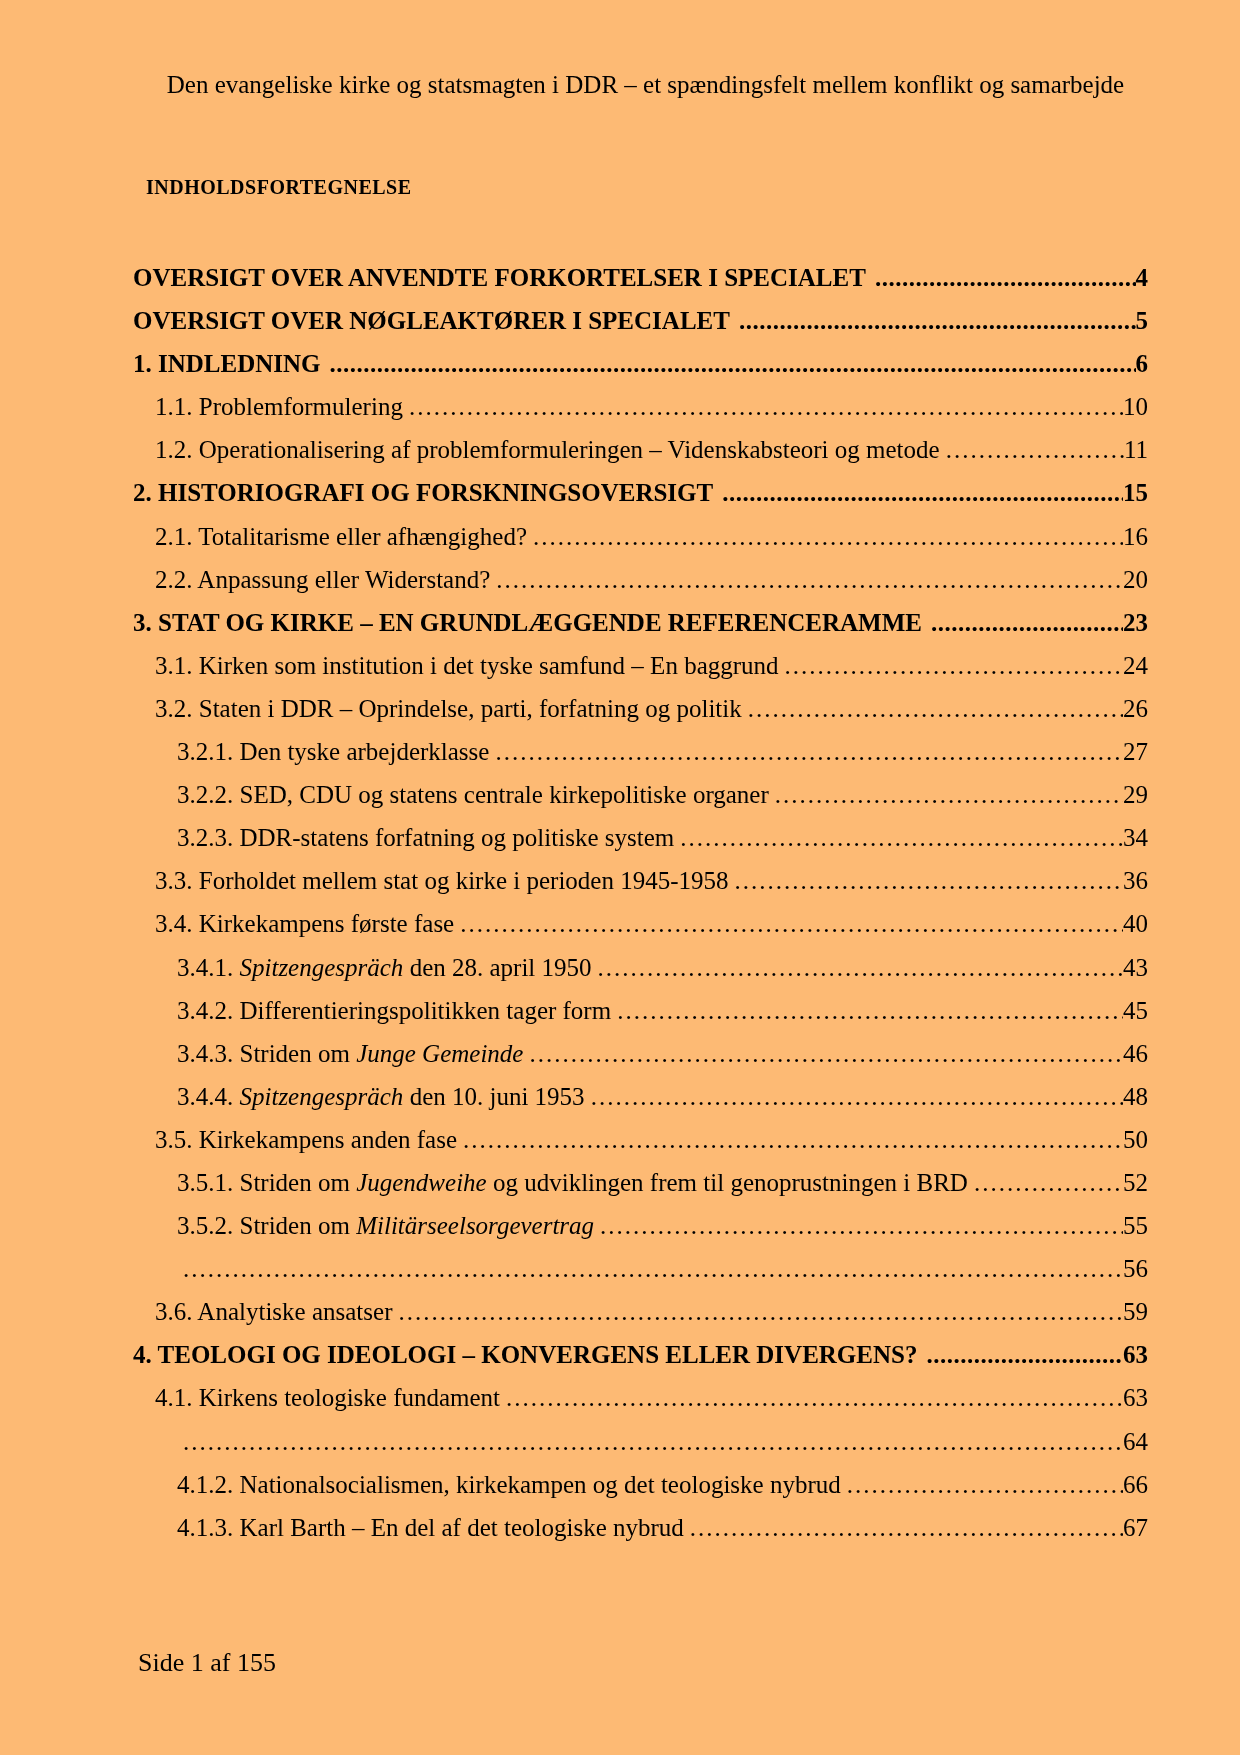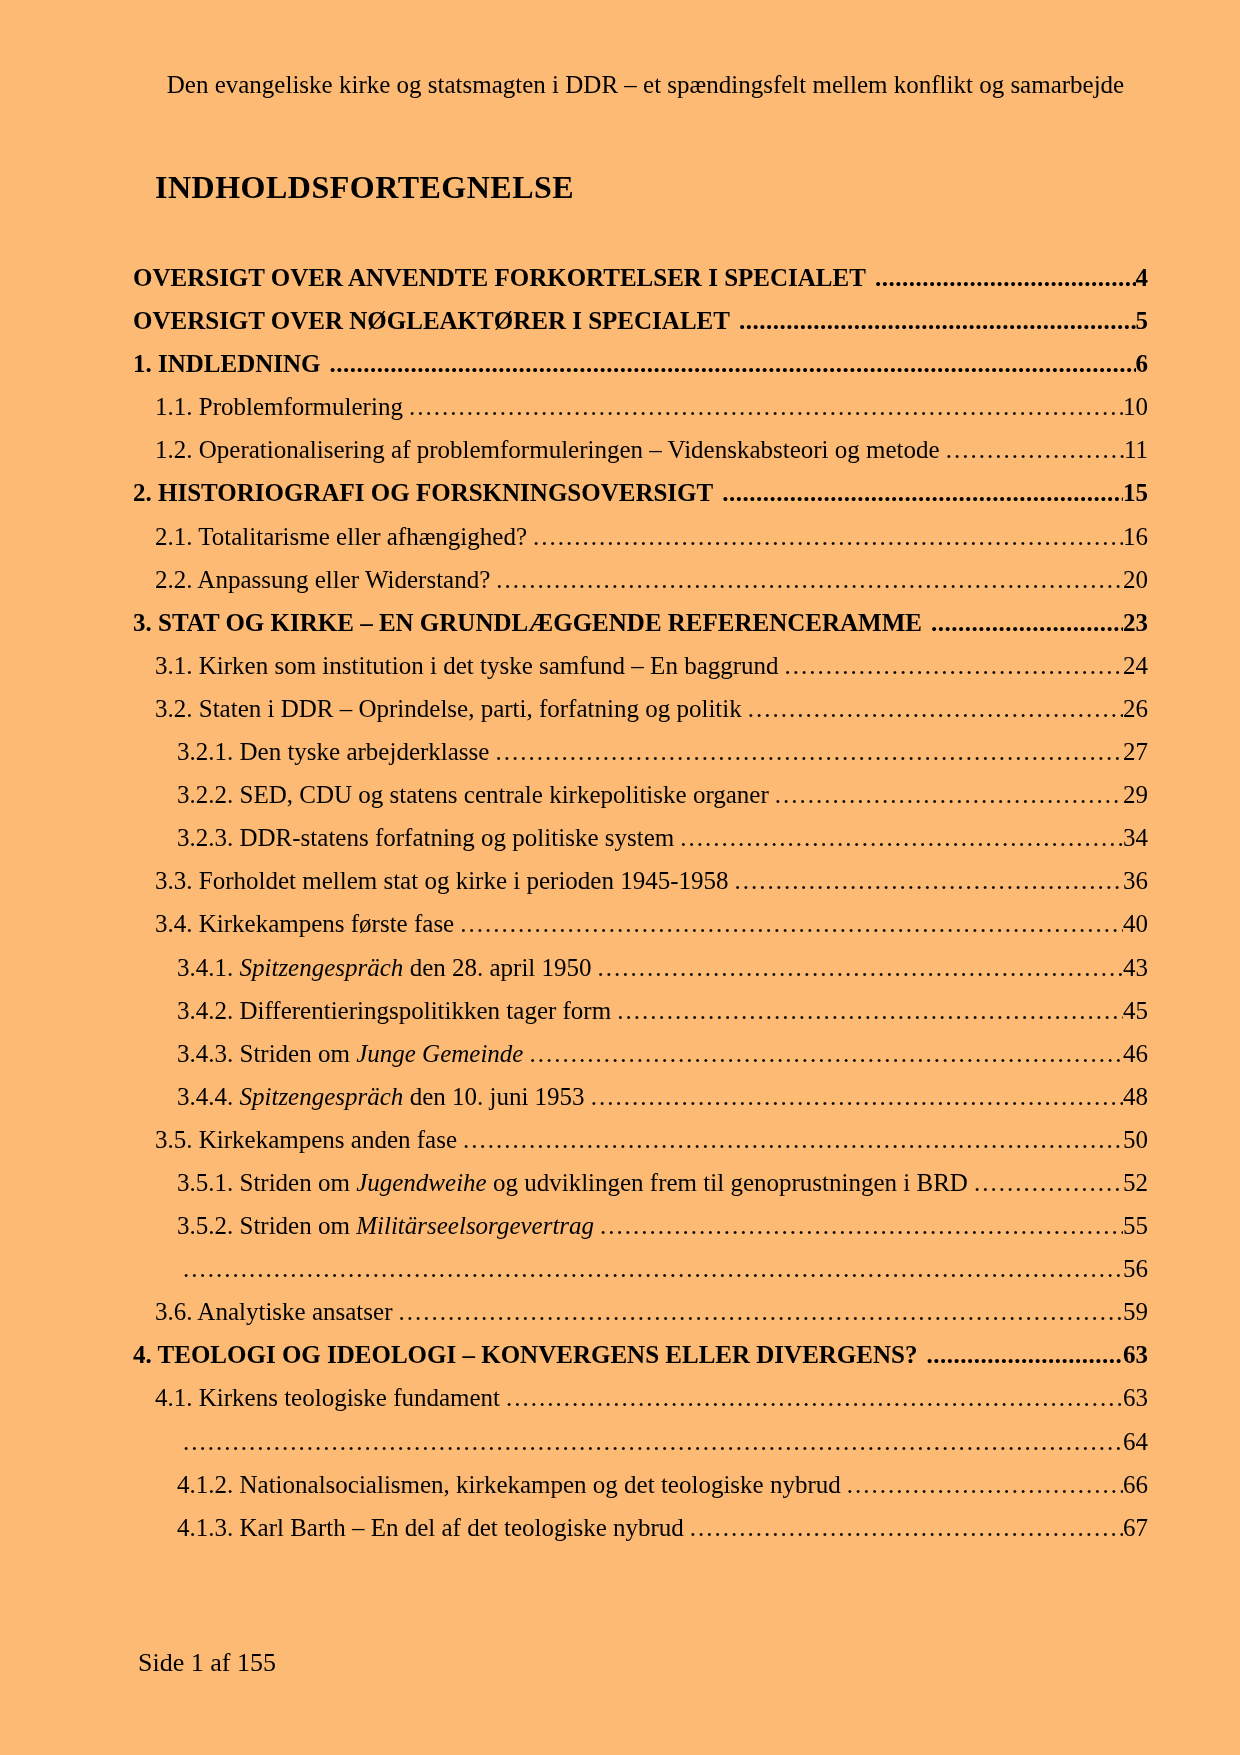--- a/index.html
+++ b/index.html
@@ -17,22 +17,22 @@
   }
   .running-header {
     position: absolute;
     left: 138px; width: 1015px; top: 70px;
     text-align: center;
     font-size: 25px; line-height: 30px;
     white-space: nowrap;
   }
   .page-title {
     position: absolute;
-    left: 155px; top: 171px;
-    font-size: 32px; font-weight: bold;
+    left: 146px; top: 171px;
+    font-size: 20px; font-weight: bold;
     line-height: 32px;
     letter-spacing: 0.5px;
   }
   .toc {
     position: absolute;
     left: 133px; top: 256px;
     width: 1015px;
   }
   .toc-entry {
     display: flex;

